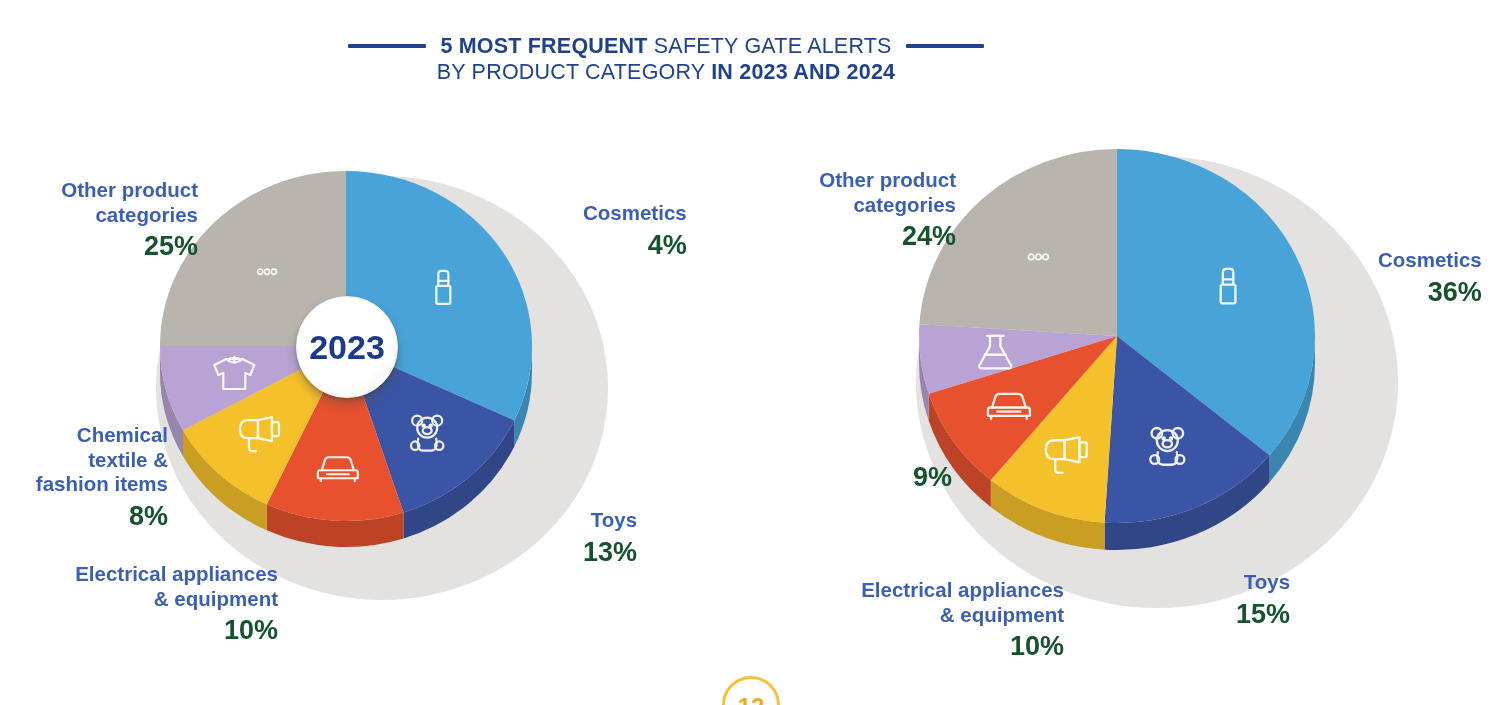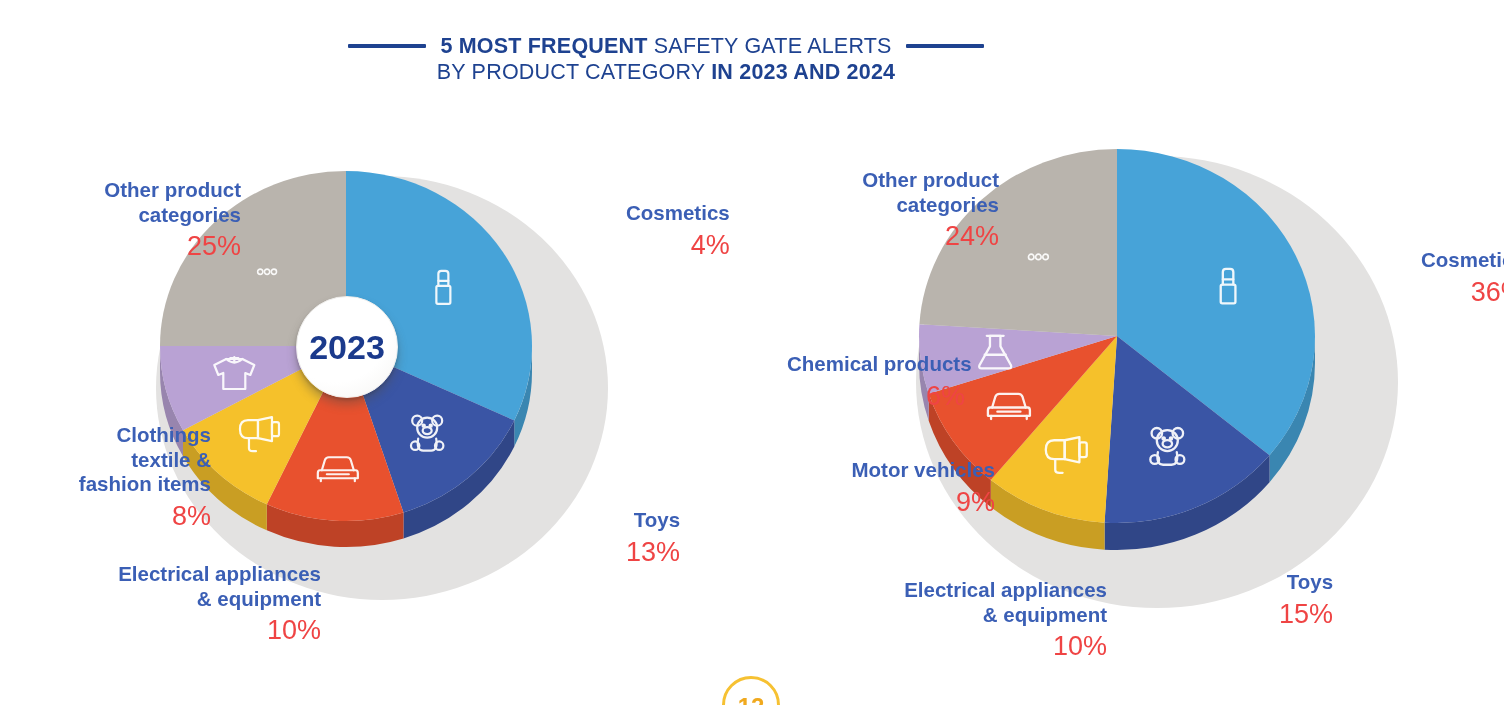--- a/index.html
+++ b/index.html
@@ -73,32 +73,31 @@
     font-weight: 700;
     color: #1b3a8c;
     border: 1px solid #efeeec;
   }
 
   
   .lbl {
     position: absolute;
     line-height: 1.2;
     white-space: nowrap;
-    padding-left: 43px;
   }
   .lbl .cat {
     font-size: 20.5px;
     font-weight: 600;
     color: #3b5fb5;
     display: block;
   }
   .lbl .pct {
     font-size: 27px;
-    font-weight: 400;
-    color: #ef4444;
+    font-weight: 700;
+    color: #14532d;
     display: block;
     margin-top: 3px;
   }
   .lbl.right-al { text-align: right; }
   .lbl.left-al  { text-align: right; }
 
   
   #page-bubble {
     position: absolute;
     left: 722px;
@@ -215,21 +214,21 @@
     </div>
   </div>
 
   <div class="lbl right-al" style="left:0px; top:178px; width:198px;">
     <span class="cat">Other product</span>
     <span class="cat">categories</span>
     <span class="pct">25%</span>
   </div>
 
   <div class="lbl right-al" style="left:0px; top:423px; width:168px;">
-    <span class="cat">Clothings</span>
+    <span class="cat">Chemical</span>
     <span class="cat">textile &amp;</span>
     <span class="cat">fashion items</span>
     <span class="pct">8%</span>
   </div>
 
   <div class="lbl right-al" style="left:0px; top:562px; width:278px;">
     <span class="cat">Electrical appliances</span>
     <span class="cat">&amp; equipment</span>
     <span class="pct">10%</span>
   </div>
@@ -323,27 +322,22 @@
       </svg>
 
   </div>
 
   <div class="lbl right-al" style="left:0px; top:168px; width:212px;">
     <span class="cat">Other product</span>
     <span class="cat">categories</span>
     <span class="pct">24%</span>
   </div>
 
-  <div class="lbl right-al" style="left:0px; top:352px; width:178px;">
-    <span class="cat">Chemical products</span>
-    <span class="pct">6%</span>
-  </div>
 
   <div class="lbl right-al" style="left:0px; top:458px; width:208px;">
-    <span class="cat">Motor vehicles</span>
     <span class="pct">9%</span>
   </div>
 
   <div class="lbl right-al" style="left:0px; top:578px; width:320px;">
     <span class="cat">Electrical appliances</span>
     <span class="cat">&amp; equipment</span>
     <span class="pct">10%</span>
   </div>
 
   <div class="lbl left-al" style="left:492px; top:570px;">

